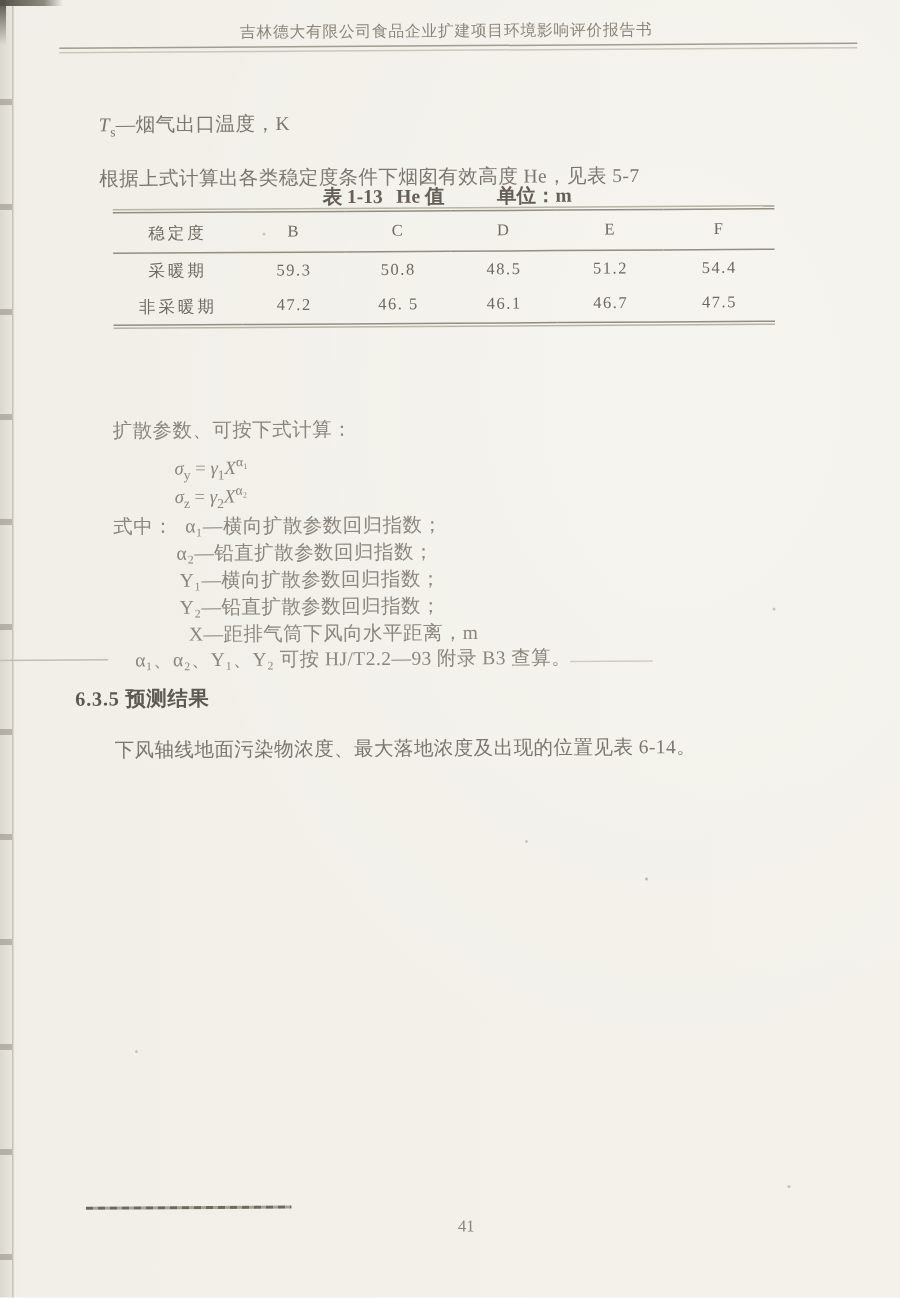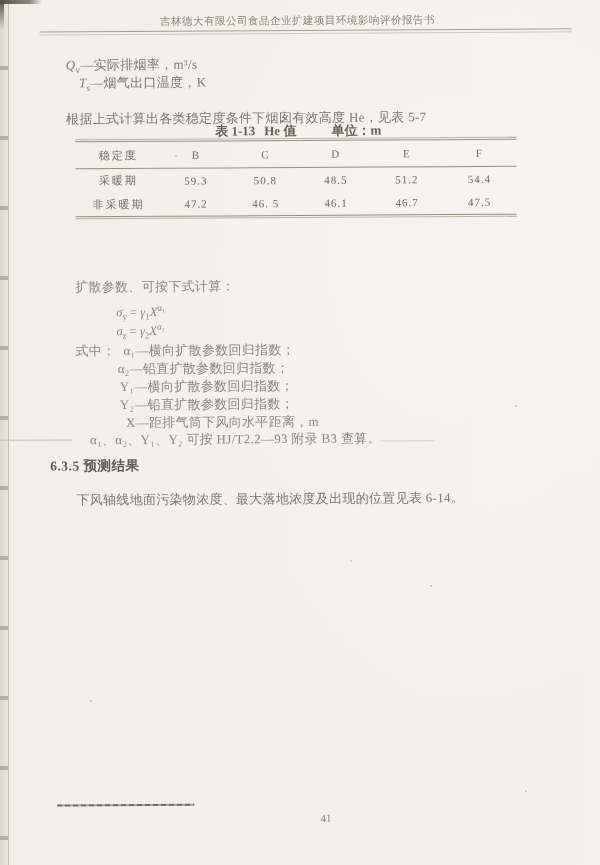--- a/index.html
+++ b/index.html
@@ -68,40 +68,37 @@
 
   .sec-head{font-weight:bold;font-size:13.5px;color:#5d5850;letter-spacing:.5px;}
   .muted{color:#8b867d;}
   .formula{font-size:12.5px;color:#8a857c;text-align:right;}
   .formula i{font-style:italic;}
   .crease{height:1px;background:#c3beb2;}
 
   .foot-rule{left:55px;top:803px;width:137px;height:2px;
     background:repeating-linear-gradient(90deg,#6e695f 0 5px,#a8a398 5px 8px);}
   .foot-org{left:56px;top:810px;font-size:11px;color:#8a847a;letter-spacing:1px;}
-  .page-num{left:303px;top:812px;font-size:11px;color:#8a847a;margin-left:15px;}
+  .page-num{left:303px;top:812px;font-size:11px;color:#8a847a;}
 </style>
 </head>
 <body>
 
 <div class="page">
   <div class="edge-strip"></div>
   <div class="corner-mark"></div>
   <div class="corner-mark2"></div>
   <div class="specks"></div>
 
   <div class="content">
 
     <div class="abs doc-title">吉林德大有限公司食品企业扩建项目环境影响评价报告书</div>
     <div class="abs head-rule"></div>
 
-    <div class="abs bodyline" style="left:68px;top:55px;">
-      <span class="sym">Q</span><sub>v</sub><span>—实际排烟率，m³/s</span>
-    </div>
-    <div class="abs bodyline" style="left:68px;top:73px;margin-left:13px;">
+    <div class="abs bodyline" style="left:68px;top:73px;">
       <span class="sym">T</span><sub>s</sub><span>—烟气出口温度，K</span>
     </div>
     <div class="abs bodyline" style="left:68px;top:109px;">根据上式计算出各类稳定度条件下烟囱有效高度 He，见表 5-7</div>
 
     <div class="abs tbl-caption">
       <span>表 1-13</span><span class="gap1">He 值</span><span class="gap2">单位：m</span>
     </div>
 
     <div class="abs tbl-wrap">
       <table class="he">

